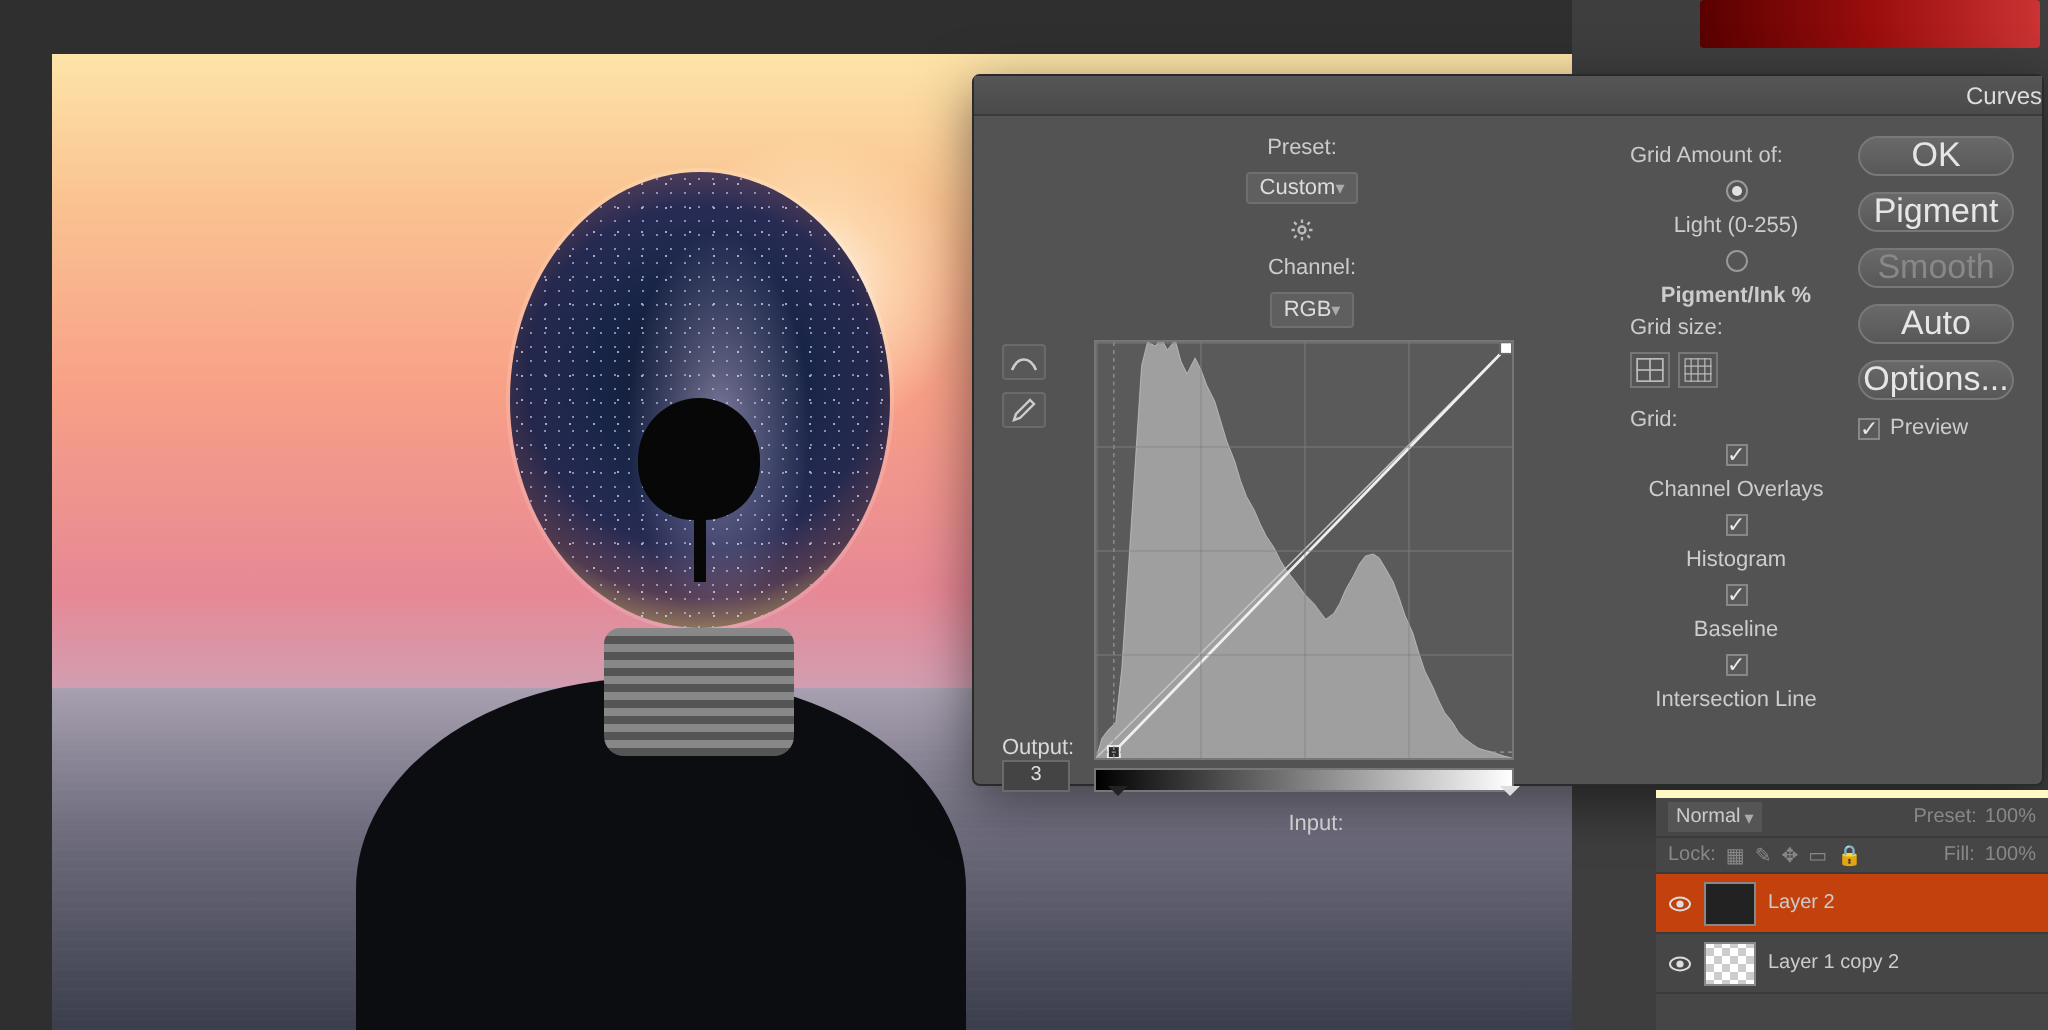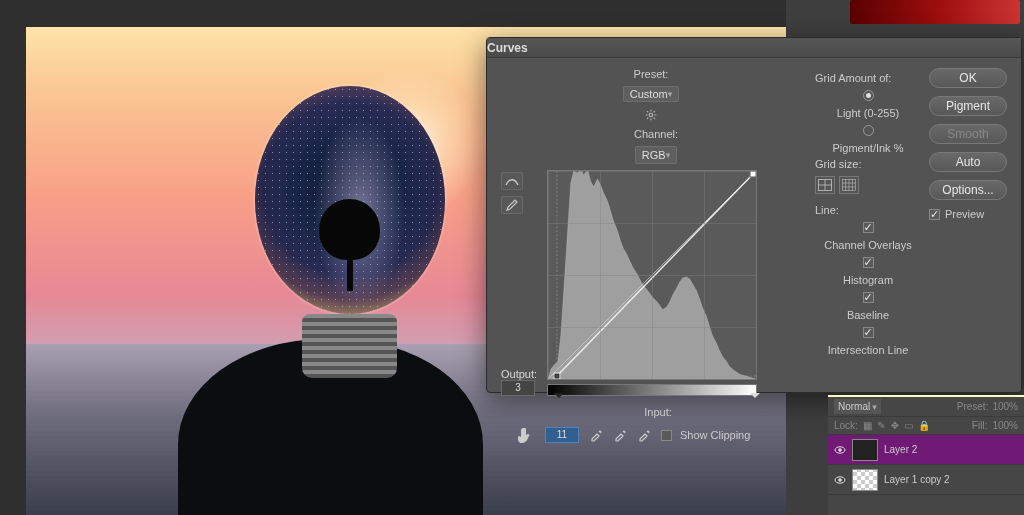--- a/index.html
+++ b/index.html
@@ -18,21 +18,21 @@
   .tree::before { content:""; position:absolute; bottom:0; left:46%; width:8%; height:40%; background:#070707; }
   .tree::after { content:""; position:absolute; bottom:30%; left:10%; width:80%; height:60%; background:#070707; border-radius:50% 50% 45% 45%; }
   .bulb-base { position:absolute; bottom:0; left:25%; width:50%; height:22%; background: repeating-linear-gradient(#888 0 4px, #555 4px 8px); border-radius: 8px 8px 10px 10px; }
 
   
   .right-bg { position:absolute; right:0; top:0; bottom:0; width:238px; background:#3e3e3e; }
   .swatch-red { position:absolute; right:4px; top:0; width:170px; height:24px; background: linear-gradient(90deg,#5a0000,#9a0d0d,#c33); border-radius:2px; }
 
   
   .dialog { position:absolute; left:486px; top:37px; width:536px; height:356px; background:#535353; border:1px solid #2a2a2a; border-radius:4px; box-shadow:0 8px 28px rgba(0,0,0,.5); color:#d9d9d9; font-size:11px; }
-  .dlg-title-bar { height:20px; background: linear-gradient(#565656,#4a4a4a); text-align:left; line-height:20px; font-size:12px; color:#ddd; border-bottom:1px solid #3a3a3a; position:relative;font-weight:bold; }
+  .dlg-title-bar { height:20px; background: linear-gradient(#565656,#4a4a4a); text-align:right; line-height:20px; font-size:12px; color:#ddd; border-bottom:1px solid #3a3a3a; position:relative; }
   .dlg-body { display:flex; padding:10px 8px 8px 14px; gap:8px; }
   .col-left { flex:0 0 300px; }
   .col-mid { flex:0 0 112px; padding-left:6px;}
   .col-right { flex:0 0 84px; }
   .row { display:flex; align-items:center; gap:6px; margin-bottom:6px;flex-direction:column; }
   label.lbl { color:#ccc; font-size:11px; }
   .select { background:#5f5f5f; border:1px solid #6f6f6f; color:#ddd; padding:1px 6px; height:18px; border-radius:2px; font-size:11px; display:flex; align-items:center; gap:0; }
   .select.small{min-width:40px;}
   .select.wide{flex:1;}
   .chev{font-size:9px;color:#aaa;}
@@ -59,33 +59,33 @@
   .ed{width:18px;height:18px;display:flex;align-items:center;justify-content:center;color:#ccc;border:1px solid transparent;border-radius:2px;}
   .finger{width:22px;height:22px;color:#ccc;}
   .cb{width:11px;height:11px;background:#5a5a5a;border:1px solid #888;display:inline-block;position:relative;flex-shrink:0;}
   .cb.on::after{content:"✓";position:absolute;left:0;top:-2px;font-size:11px;color:#e8e8e8;}
   .radio{width:11px;height:11px;border:1px solid #999;border-radius:50%;background:#555;position:relative;flex-shrink:0;}
   .radio.on::after{content:"";position:absolute;inset:2px;background:#e0e0e0;border-radius:50%;}
   .grp-title{color:#ccc;margin:4px 0 6px;}
   .gridsize-icons{display:flex;gap:4px;margin-bottom:10px;}
   .gs{width:20px;height:18px;border:1px solid #777;background:#555;display:flex;align-items:center;justify-content:center;padding:2px;}
   .gs svg{width:100%;height:100%;}
-  .btn{width:78px;height:20px;background:linear-gradient(#696969,#585858);border:1px solid #787878;border-radius:10px;color:#e6e6e6;font-size:12px;text-align:center;line-height:18px;margin-bottom:8px;}
+  .btn{width:78px;height:20px;background:linear-gradient(#696969,#585858);border:1px solid #787878;border-radius:10px;color:#e6e6e6;font-size:17px;text-align:center;line-height:18px;margin-bottom:8px;}
   .btn.dis{color:#888;}
   .prev-row{display:flex;align-items:center;gap:5px;}
   .gear{width:14px;height:14px;color:#bbb;}
   .input-lbl{margin-left:14px;}
 
   
-  .layers{position:absolute;right:0;bottom:0;width:196px;height:120px;background:#464646;color:#ccc;font-size:10px;border-top:2px solid #fef9c3;}
+  .layers{position:absolute;right:0;bottom:0;width:196px;height:120px;background:#464646;color:#ccc;font-size:10px;border-top:4px solid #fef9c3;}
   .layers .top{display:flex;align-items:center;height:20px;padding:0 6px;border-bottom:1px solid #3a3a3a;gap:4px;}
   .layers .top .sel{background:#555;padding:1px 4px;height:15px;display:flex;align-items:center;gap:2px;}
   .layers .lock-row{display:flex;align-items:center;height:18px;padding:0 6px;gap:5px;color:#888;border-bottom:1px solid #3a3a3a;}
   .layer-item{display:flex;align-items:center;height:30px;padding:0 6px;gap:6px;border-bottom:1px solid #3a3a3a;}
-  .layer-item.sel{background:#701a75;}
+  .layer-item.sel{background:#c2410c;}
   .eye{width:12px;height:12px;}
   .thumb{width:26px;height:22px;border:1px solid #888;background:#222;}
   .thumb.trans{background:repeating-conic-gradient(#ccc 0 25%,#fff 0 50%) 0/8px 8px;}
 </style>
 </head>
 <body>
 
 <div class="canvas-area">
   <div class="photo">
     <div class="sun-glow"></div>
@@ -174,56 +174,29 @@
               <div class="tri w"></div>
             </div>
           </div>
         </div>
       </div>
 
       <div class="row input-lbl" style="margin-top:4px;">
         <span style="width:28px"></span>
         <label class="lbl">Input:</label>
       </div>
-      <div class="below-row">
-        <span class="finger">
-          <svg viewBox="0 0 22 22" fill="#ccc">
-              <path d="M10 4c1 0 1 1 1 2v5l2-1c1 0 2 1 1 2l-2 4c-1 2-3 3-5 3-3 0-4-2-4-5 0-1 0-2 1-2l2 1V6c0-1 1-2 2-2z"></path>
-            </svg>
-        </span>
-        <div class="num hl">11</div>
-        <div class="eyedrop">
-          <span class="ed">
-              <svg width="14" height="14" viewBox="0 0 14 14" stroke="#ccc" fill="none" stroke-width="1.2">
-                <path d="M3 11l5-5 2 2-5 5-2 0 0-2zM10 4l1-1 1 1-1 1"></path>
-              </svg>
-            </span>
-          <span class="ed">
-              <svg width="14" height="14" viewBox="0 0 14 14" stroke="#ccc" fill="none" stroke-width="1.2">
-                <path d="M3 11l5-5 2 2-5 5-2 0 0-2zM10 4l1-1 1 1-1 1"></path>
-              </svg>
-            </span>
-          <span class="ed">
-              <svg width="14" height="14" viewBox="0 0 14 14" stroke="#ccc" fill="none" stroke-width="1.2">
-                <path d="M3 11l5-5 2 2-5 5-2 0 0-2zM10 4l1-1 1 1-1 1"></path>
-              </svg>
-            </span>
-        </div>
-        <span class="cb"></span>
-        <label class="lbl">Show Clipping</label>
-      </div>
     </div>
 
     <div class="col-mid">
       <div class="grp-title">Grid Amount of:</div>
       <div class="row">
           <span class="radio on"></span>
           <label class="lbl">Light  (0-255)</label>
         </div>
-      <div class="row" style="margin-bottom:1px;">
+      <div class="row" style="margin-bottom:1px;font-weight:bold;">
           <span class="radio"></span>
           <label class="lbl">Pigment/Ink %</label>
         </div>
 
       <div class="grp-title">Grid size:</div>
       <div class="gridsize-icons">
         <div class="gs">
             <svg viewBox="0 0 16 14" stroke="#bbb" stroke-width="1">
               <rect x="0.5" y="0.5" width="15" height="13" fill="none"></rect>
               <line x1="8" y1="0" x2="8" y2="14"></line>
@@ -231,21 +204,21 @@
             </svg>
           </div>
         <div class="gs">
             <svg viewBox="0 0 16 14" stroke="#bbb" stroke-width="0.7">
               <rect x="0.5" y="0.5" width="15" height="13" fill="none"></rect>
               <path d="M4 0v14M8 0v14M12 0v14M0 4.7h16M0 9.3h16"></path>
             </svg>
           </div>
       </div>
 
-      <div class="grp-title">Line:</div>
+      <div class="grp-title">Grid:</div>
       <div class="row">
           <span class="cb on"></span>
           <label class="lbl">Channel Overlays</label>
         </div>
       <div class="row">
           <span class="cb on"></span>
           <label class="lbl">Histogram</label>
         </div>
       <div class="row">
           <span class="cb on"></span>

